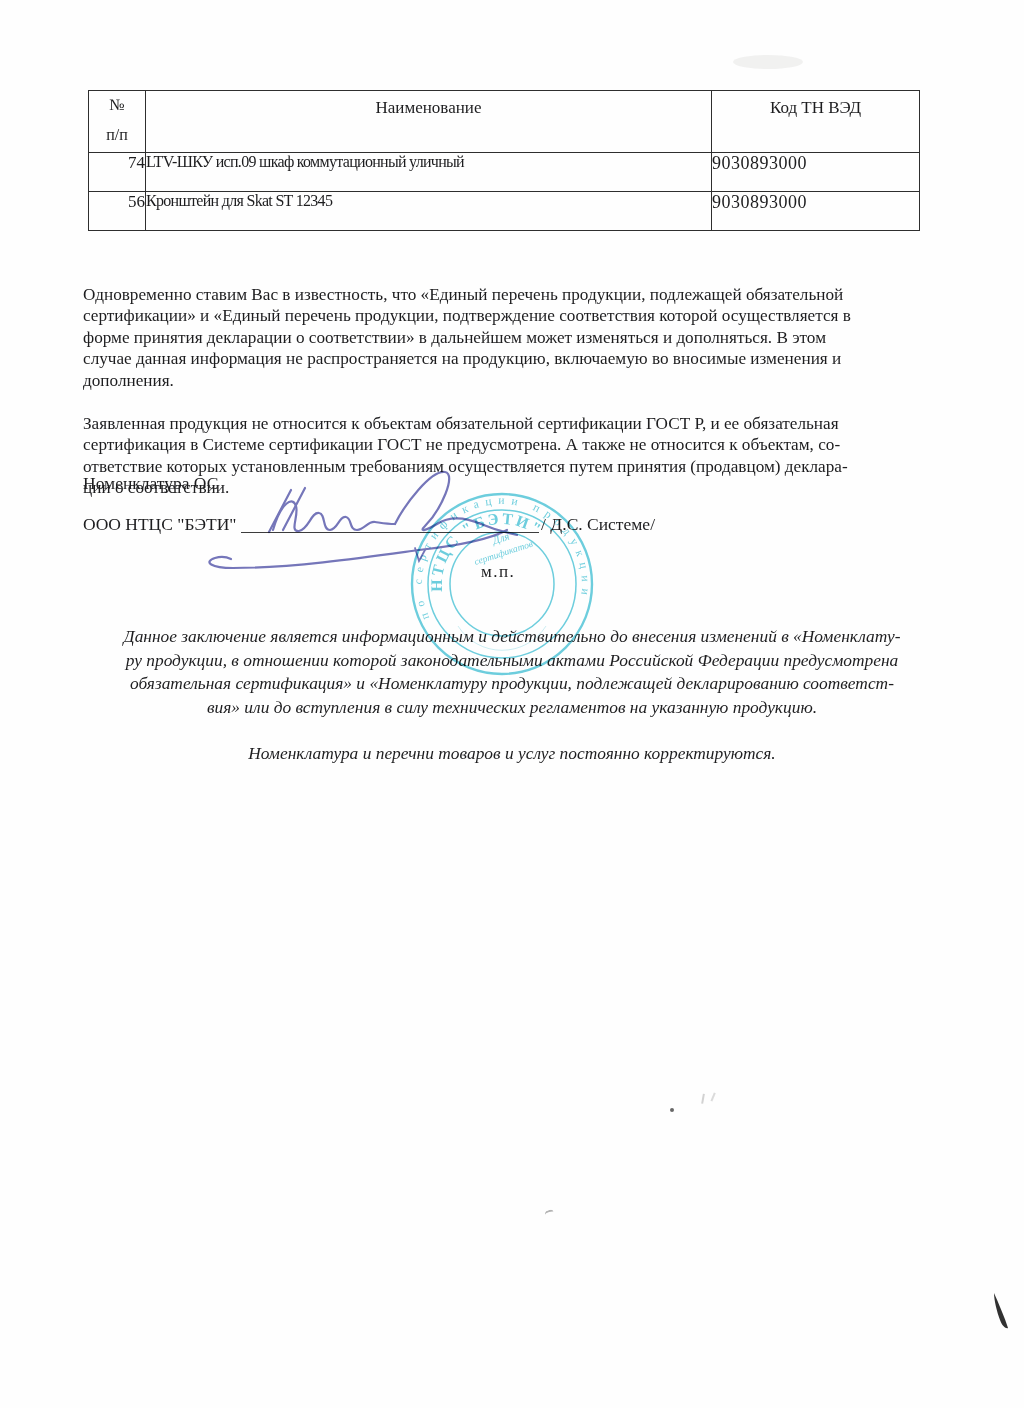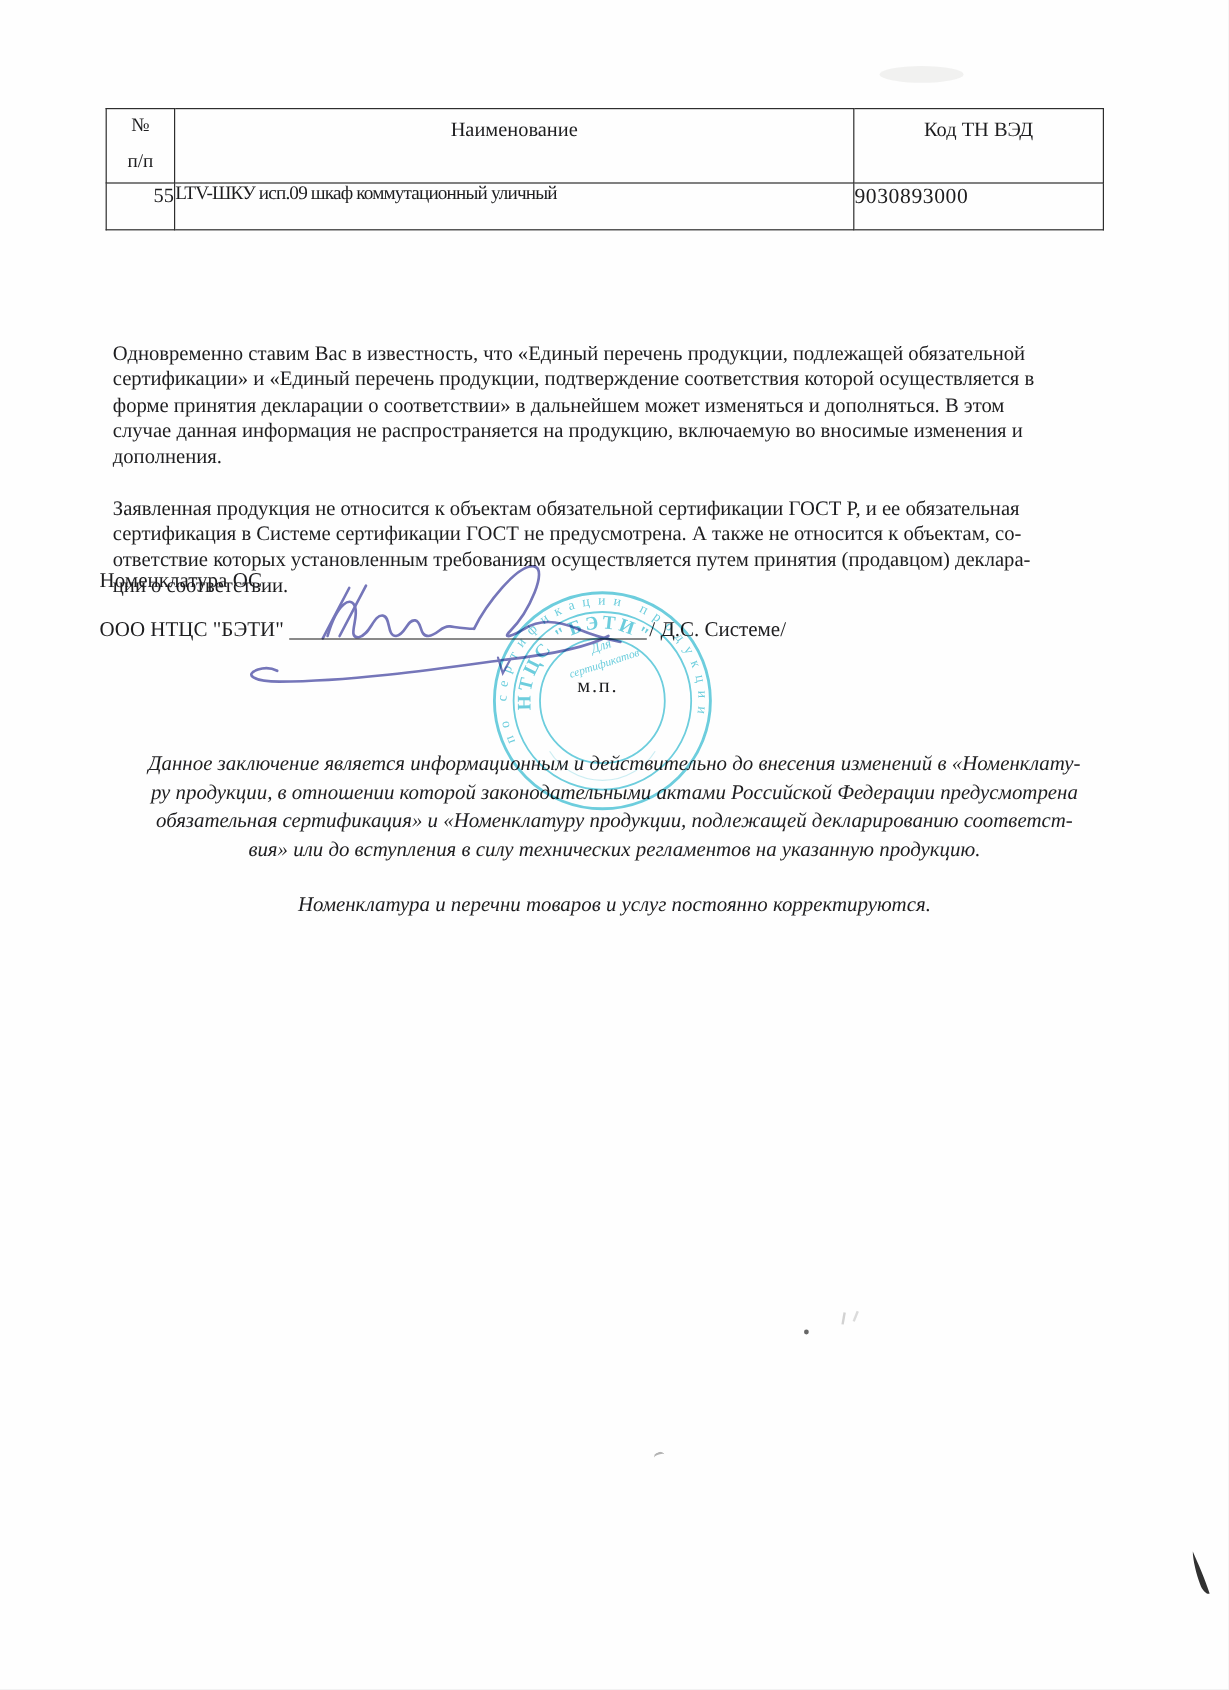--- a/index.html
+++ b/index.html
@@ -35,21 +35,21 @@
   .hdr-name,.hdr-code{padding-top:7px;}
   .row-cell{height:38px;}
   .cell-num{text-align:right;padding:6px 5px 0 0;font-size:17px;}
   .cell-name{
     padding:6px 0 0 8px;font-size:16px;letter-spacing:-0.7px;
     white-space:nowrap;overflow:hidden;
   }
   .cell-code{text-align:left;padding-top:8px;font-size:18px;letter-spacing:0.5px;}
   
   .body-text{
-    position:absolute;left:94px;top:262px;width:900px;
+    position:absolute;left:83px;top:262px;width:900px;
     font-size:17.2px;line-height:21.5px;
     white-space:pre-line;
   }
   
   .role-line{position:absolute;left:83px;top:473px;font-size:17.5px;}
   .sign-row{
     position:absolute;left:83px;top:514px;width:572px;
     display:flex;align-items:baseline;font-size:17.5px;
   }
   .sign-underline{
@@ -95,22 +95,27 @@
         </div>
       </td>
       <td class="col-name hdr-cell">
         <div class="hdr-name">Наименование</div>
       </td>
       <td class="col-code hdr-cell">
         <div class="hdr-code">Код ТН ВЭД</div>
       </td>
     </tr>
     <tr>
-      <td class="row-cell cell-num">55</td>
+      <td class="row-cell cell-num">74</td>
       <td class="row-cell cell-name">LTV-ШКУ исп.09 шкаф коммутационный уличный</td>
+      <td class="row-cell cell-code">9030893000</td>
+    </tr>
+    <tr>
+      <td class="row-cell cell-num">56</td>
+      <td class="row-cell cell-name">Кронштейн для Skat ST 12345</td>
       <td class="row-cell cell-code">9030893000</td>
     </tr>
   </tbody>
     </table>
 
   <div class="body-text">
     <div>Одновременно ставим Вас в известность, что «Единый перечень продукции, подлежащей обязательной
 сертификации» и «Единый перечень продукции, подтверждение соответствия которой осуществляется в
 форме принятия декларации о соответствии» в дальнейшем может изменяться и дополняться. В этом
 случае данная информация не распространяется на продукцию, включаемую во вносимые изменения и

